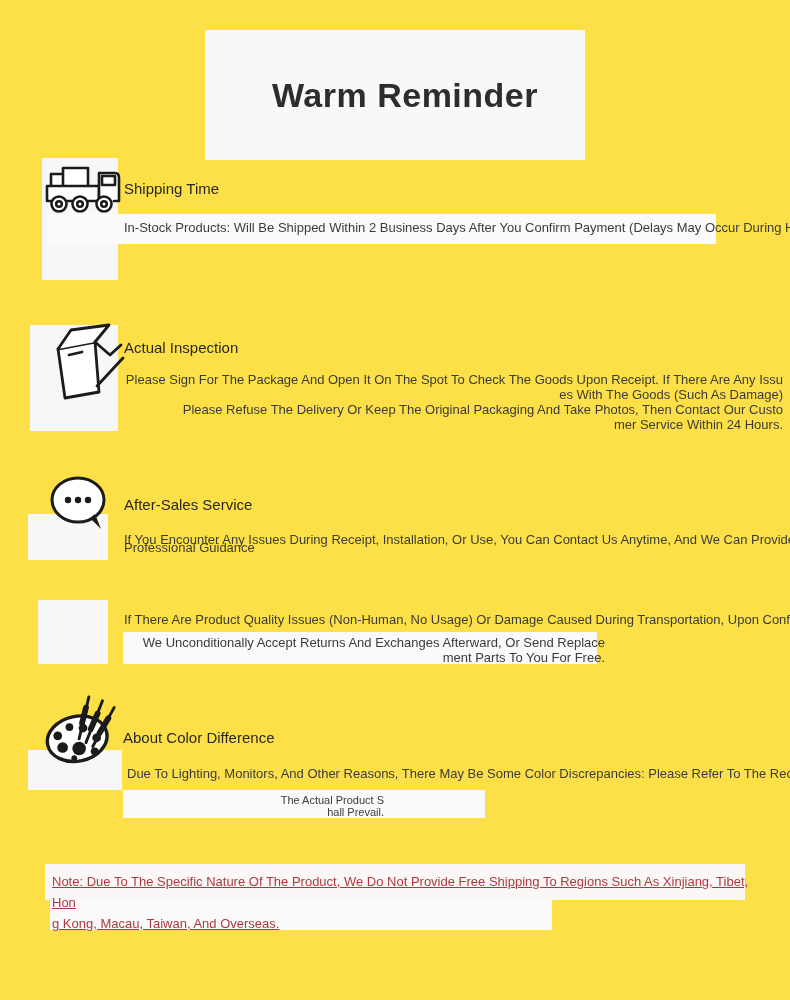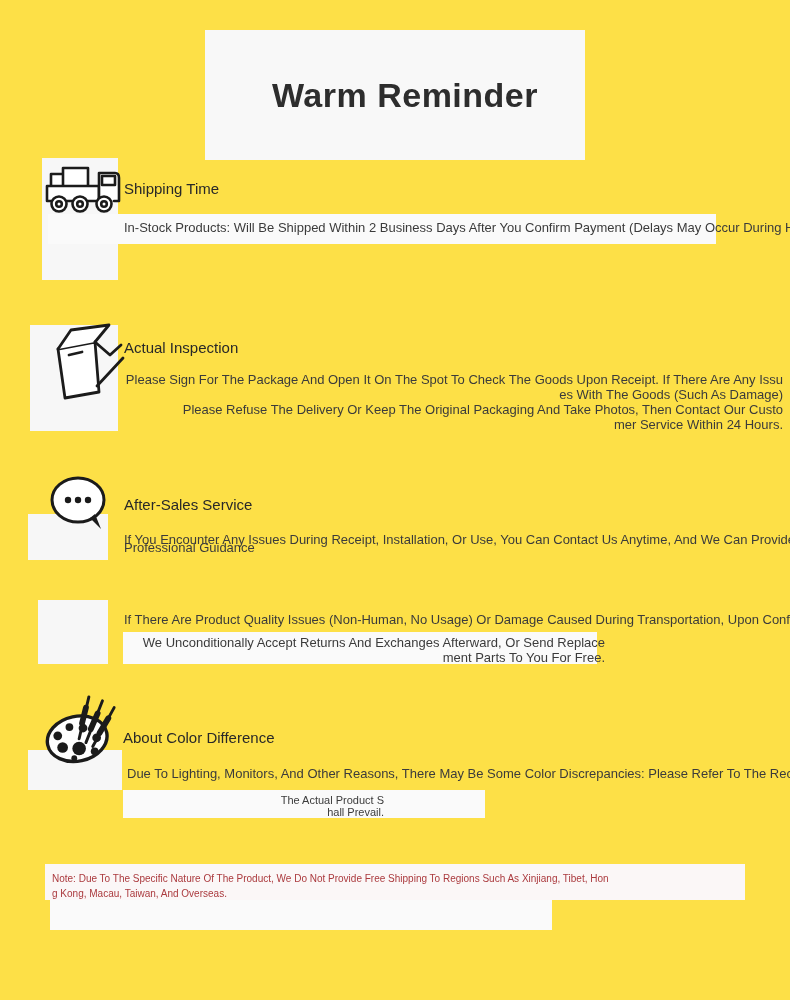--- a/index.html
+++ b/index.html
@@ -52,24 +52,25 @@
     color: #3b3b3b;
     white-space: pre-line;
     line-height: 15px;
     text-align: right;
   }
 
   .para.tight { font-size: 11px; line-height: 11.6px; }
 
   .note-red {
     position: absolute;
-    font-size: 10px;
-    line-height: 15px;
+    font-size: 13px;
+    line-height: 21px;
     color: #ab3a3e;
     white-space: pre-line;
+    text-decoration: underline;
   }
   .note-dark {
     position: absolute;
     font-size: 13px;
     line-height: 14.3px;
     color: #2f2f2f;
     white-space: pre-line;
   }
 </style>
 </head>

